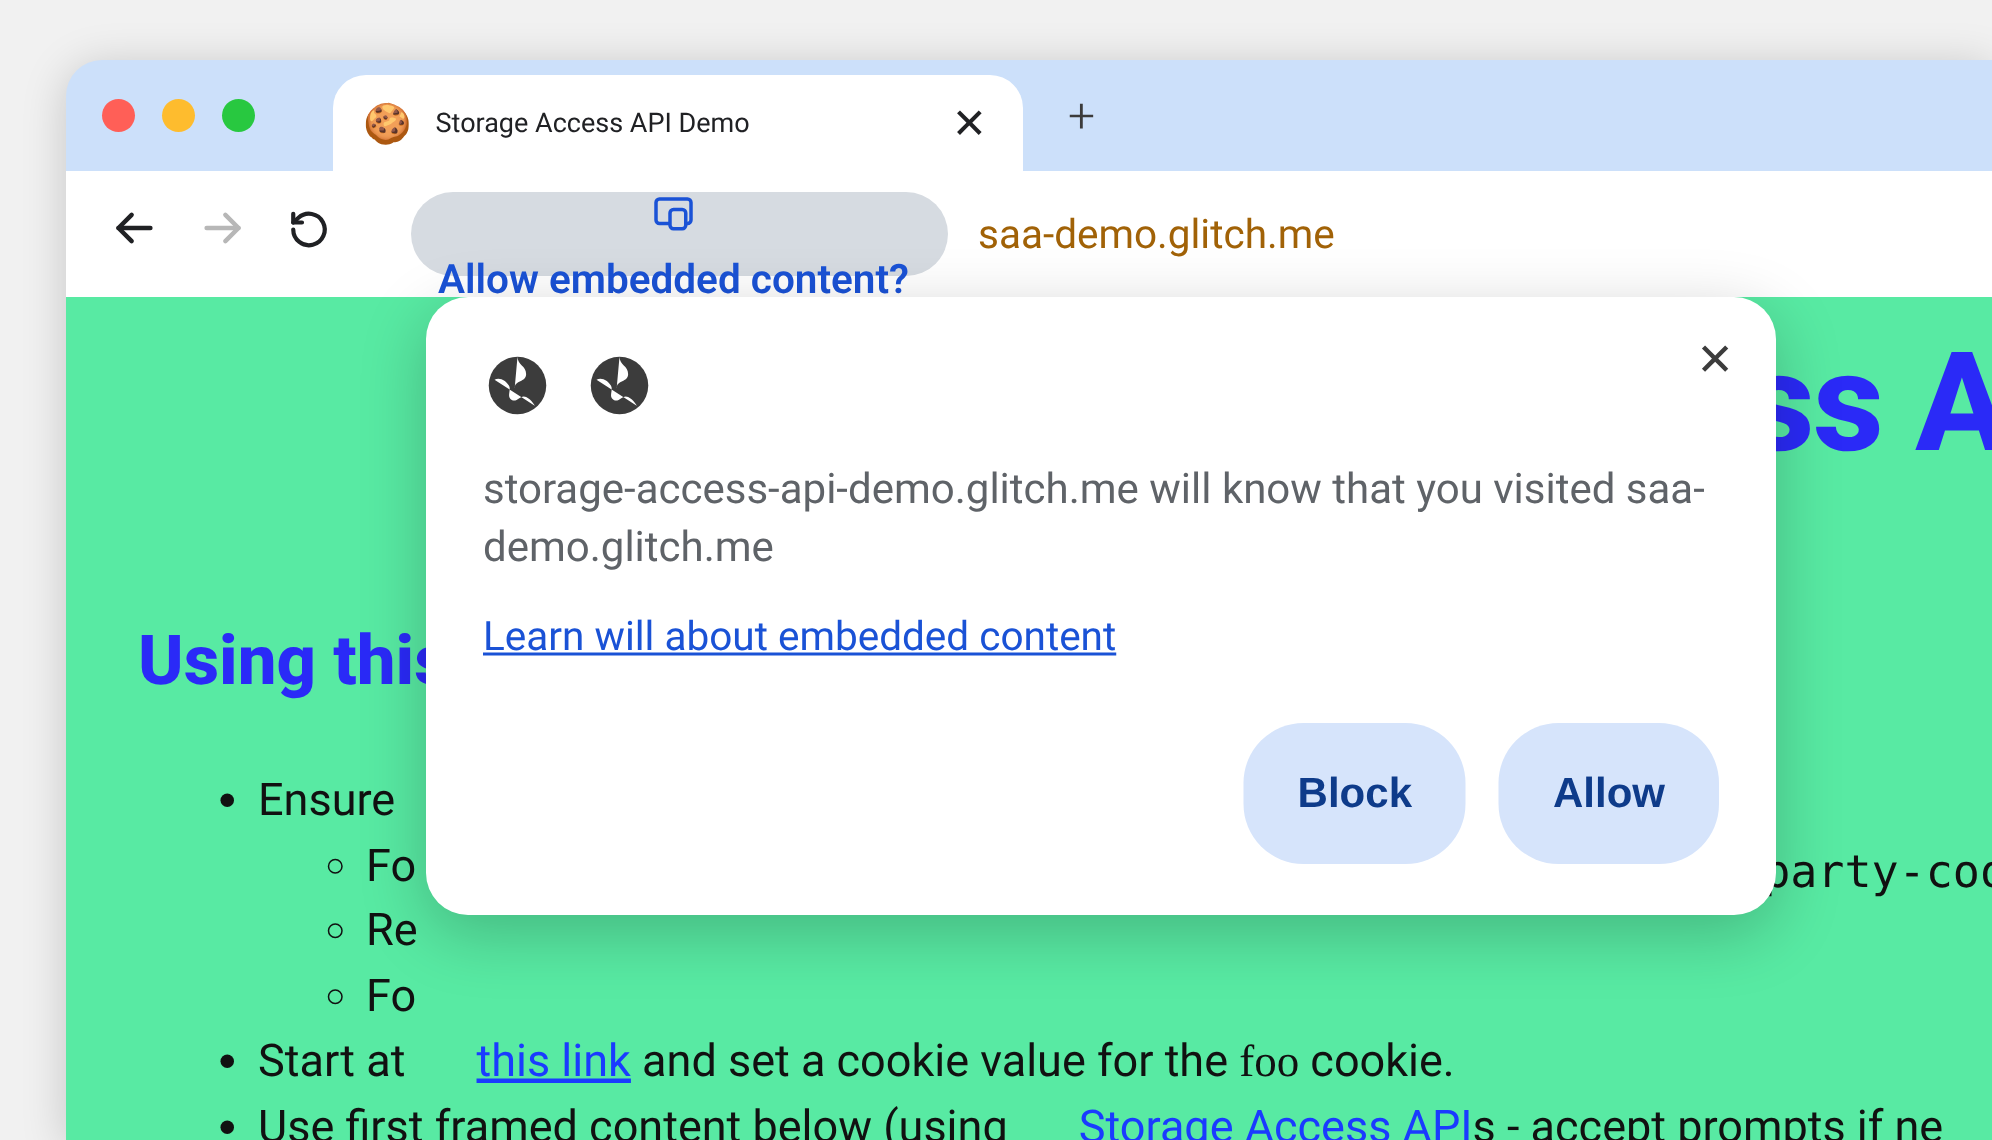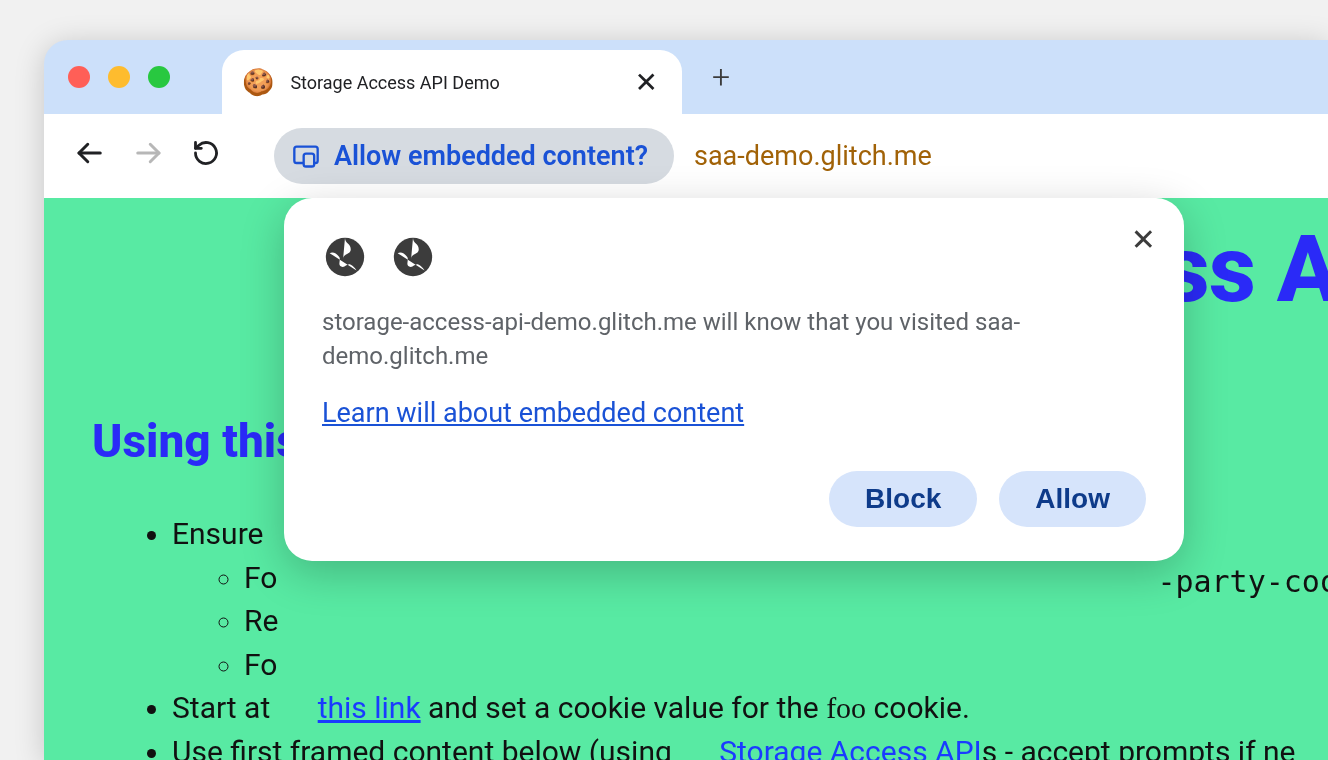--- a/index.html
+++ b/index.html
@@ -74,20 +74,21 @@
   }
   .permission-chip {
     background: #d6dbe1;
     border-radius: 40px;
     height: 56px;
     display: flex;
     align-items: center;
     padding: 0 26px 0 18px;
     gap: 14px;
     cursor: pointer;
+    flex-direction: column;
   }
   .permission-chip .chip-icon svg { width: 28px; height: 28px; display:block; }
   .permission-chip .chip-text { color: #1a52d6; font-size: 27px; font-weight: 600; }
   .url-text { font-size: 27px; color: #a16207; }
 
   .content {
     position: absolute;
     left: 0; right: 0; top: 158px; bottom: 0;
     background: #58eaa3;
     padding: 18px 0 0 0;
@@ -147,21 +148,21 @@
   }
   .globe-row { display: flex; gap: 22px; margin-bottom: 22px; }
   .globe-row svg { width: 46px; height: 46px; }
   .popup-heading {
     font-size: 32px;
     color: #202124;
     line-height: 1.35;
     margin-bottom: 22px;
   }
   .popup-sub {
-    font-size: 24px;
+    font-size: 28px;
     color: #5f6368;
     line-height: 1.4;
     margin-bottom: 24px;
   }
   .popup-link {
     font-size: 27px;
     color: #1a52d6;
     text-decoration: underline;
     cursor: pointer;
     display: inline-block;
@@ -172,21 +173,21 @@
     gap: 22px;
     margin-top: 42px;
   }
   .pill-btn {
     background: #d6e4fb;
     color: #0e3b8a;
     font-size: 28px;
     font-weight: 600;
     border: none;
     border-radius: 40px;
-    padding: 12px 36px;
+    padding: 31px 36px;
     cursor: pointer;
   }
 </style>
 </head>
 <body>
 
 <div class="window">
 
   <div class="tab-strip">
     <div class="traffic-lights">

